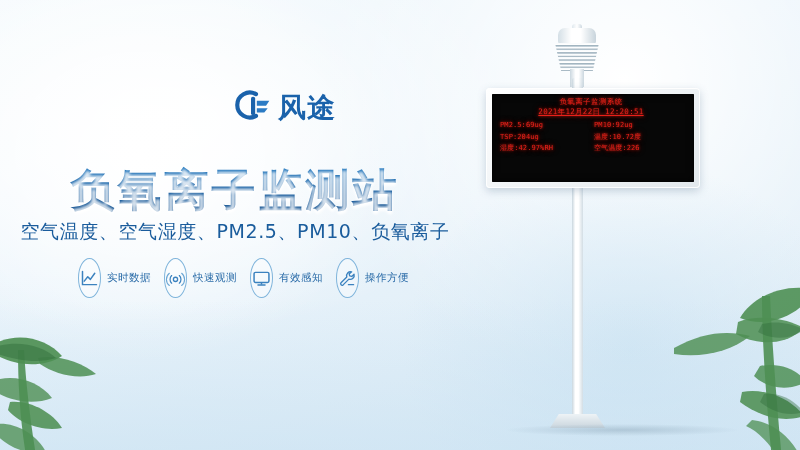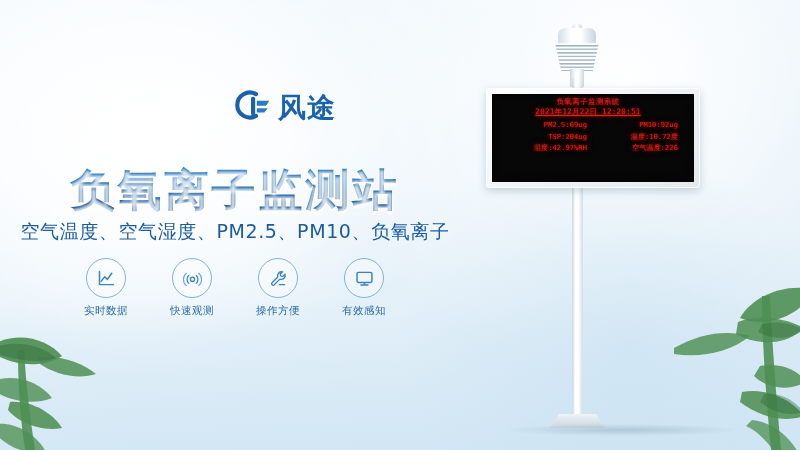--- a/index.html
+++ b/index.html
@@ -44,21 +44,21 @@
     -webkit-text-fill-color:transparent;
     text-shadow:0 2px 3px rgba(255,255,255,.85);
     filter:drop-shadow(0 1px 0 rgba(255,255,255,.9));}
 
   .subline{position:absolute;left:0;top:219px;width:470px;text-align:center;
     font-size:19px;color:#1a5c9c;letter-spacing:.6px;
     font-family:"DejaVu Sans","Liberation Sans",sans-serif;}
 
   .features{position:absolute;left:0;top:258px;width:470px;
     display:flex;justify-content:center;gap:30px;}
-  .feat{width:56px;display:flex;flex-direction:column;align-items:center;gap:6px;}
+  .feat{width:56px;display:flex;flex-direction:row;align-items:center;gap:6px;}
   .feat-circle{width:38px;height:38px;border-radius:50%;
     border:1.4px solid #7fb4db;display:flex;align-items:center;justify-content:center;
     background:rgba(255,255,255,.35);}
   .feat-circle svg{display:block;}
   .feat-label{font-size:10.5px;color:#2b6ca8;letter-spacing:.5px;white-space:nowrap;
     font-family:"DejaVu Sans","Liberation Sans",sans-serif;}
 
   
   .station{position:absolute;left:470px;top:0;width:330px;height:450px;}
 
@@ -88,23 +88,23 @@
     background:linear-gradient(to right,#cbd7df,#ffffff 40%,#ffffff 62%,#cbd7df);}
 
   
   .board{position:absolute;left:16px;top:88px;width:214px;height:100px;
     background:linear-gradient(145deg,#ffffff 0%,#f2f5f7 45%,#e2e8ec 100%);
     border-radius:4px;
     box-shadow:0 3px 9px rgba(90,120,145,.30), inset 0 0 0 1px rgba(255,255,255,.9);
     padding:6px;box-sizing:border-box;}
   .screen{width:100%;height:100%;background:#070707;border-radius:1px;
     box-shadow:inset 0 0 7px #000;
-    padding:3px 16px 0 6px;box-sizing:border-box;overflow:hidden;}
+    padding:3px 10px 0 6px;box-sizing:border-box;overflow:hidden;}
   .led{color:#e8201a;font-family:"DejaVu Sans Mono","Liberation Mono",monospace;
-    text-shadow:0 0 3px rgba(255,40,20,.85),0 0 6px rgba(200,0,0,.5);text-align:right;}
+    text-shadow:0 0 3px rgba(255,40,20,.85),0 0 6px rgba(200,0,0,.5);}
   .led-title{font-size:7.5px;text-align:center;letter-spacing:.4px;line-height:1.35;}
   .led-clock{font-size:7.5px;text-align:center;letter-spacing:.3px;line-height:1.45;text-decoration:underline;}
   .led-grid{display:grid;grid-template-columns:1fr 1fr;column-gap:4px;row-gap:1px;
     margin-top:2px;padding-left:2px;}
   .led-cell{font-size:7px;letter-spacing:.1px;line-height:1.5;white-space:nowrap;}
 
   
   .leaf-left{position:absolute;left:-4px;bottom:-6px;width:140px;height:150px;}
   .leaf-right{position:absolute;right:-6px;bottom:-10px;width:140px;height:190px;}
   .leaf-left svg,.leaf-right svg{display:block;}
@@ -155,36 +155,36 @@
             <path d="M5 6 A9 9 0 0 0 5 20" fill="none" stroke="#6aa6d4" stroke-width="1.2" stroke-linecap="round"></path>
             <path d="M19 6 A9 9 0 0 1 19 20" fill="none" stroke="#6aa6d4" stroke-width="1.2" stroke-linecap="round"></path>
           </svg>
         </span>
         <span class="feat-label">快速观测</span>
       </div>
 
       <div class="feat">
         <span class="feat-circle">
           <svg viewBox="0 0 24 24" width="21" height="21" aria-hidden="true">
-            <path d="M16.8 4.4a4.6 4.6 0 0 0-5.6 5.9L4.6 16.9a1.7 1.7 0 0 0 2.4 2.4l6.6-6.6a4.6 4.6 0 0 0 5.9-5.6l-2.6 2.6-2.4-.6-.6-2.4z" fill="none" stroke="#3b82bf" stroke-width="1.5" stroke-linejoin="round"></path>
-            <line x1="13" y1="19" x2="19" y2="19" stroke="#3b82bf" stroke-width="1.4" stroke-linecap="round"></line>
-          </svg>
-        </span>
-        <span class="feat-label">操作方便</span>
-      </div>
-
-      <div class="feat">
-        <span class="feat-circle">
-          <svg viewBox="0 0 24 24" width="21" height="21" aria-hidden="true">
             <rect x="3.5" y="5" width="17" height="11.5" rx="1.6" fill="none" stroke="#3b82bf" stroke-width="1.7"></rect>
             <line x1="12" y1="16.5" x2="12" y2="19" stroke="#3b82bf" stroke-width="1.7"></line>
             <line x1="8" y1="19.3" x2="16" y2="19.3" stroke="#3b82bf" stroke-width="1.7" stroke-linecap="round"></line>
           </svg>
         </span>
         <span class="feat-label">有效感知</span>
+      </div>
+
+      <div class="feat">
+        <span class="feat-circle">
+          <svg viewBox="0 0 24 24" width="21" height="21" aria-hidden="true">
+            <path d="M16.8 4.4a4.6 4.6 0 0 0-5.6 5.9L4.6 16.9a1.7 1.7 0 0 0 2.4 2.4l6.6-6.6a4.6 4.6 0 0 0 5.9-5.6l-2.6 2.6-2.4-.6-.6-2.4z" fill="none" stroke="#3b82bf" stroke-width="1.5" stroke-linejoin="round"></path>
+            <line x1="13" y1="19" x2="19" y2="19" stroke="#3b82bf" stroke-width="1.4" stroke-linecap="round"></line>
+          </svg>
+        </span>
+        <span class="feat-label">操作方便</span>
       </div>
 
     </div>
   </div>
 
   <div class="station">
 
     <div class="sensor">
       <div class="sensor-knob"></div>
       <div class="sensor-cap"></div>

